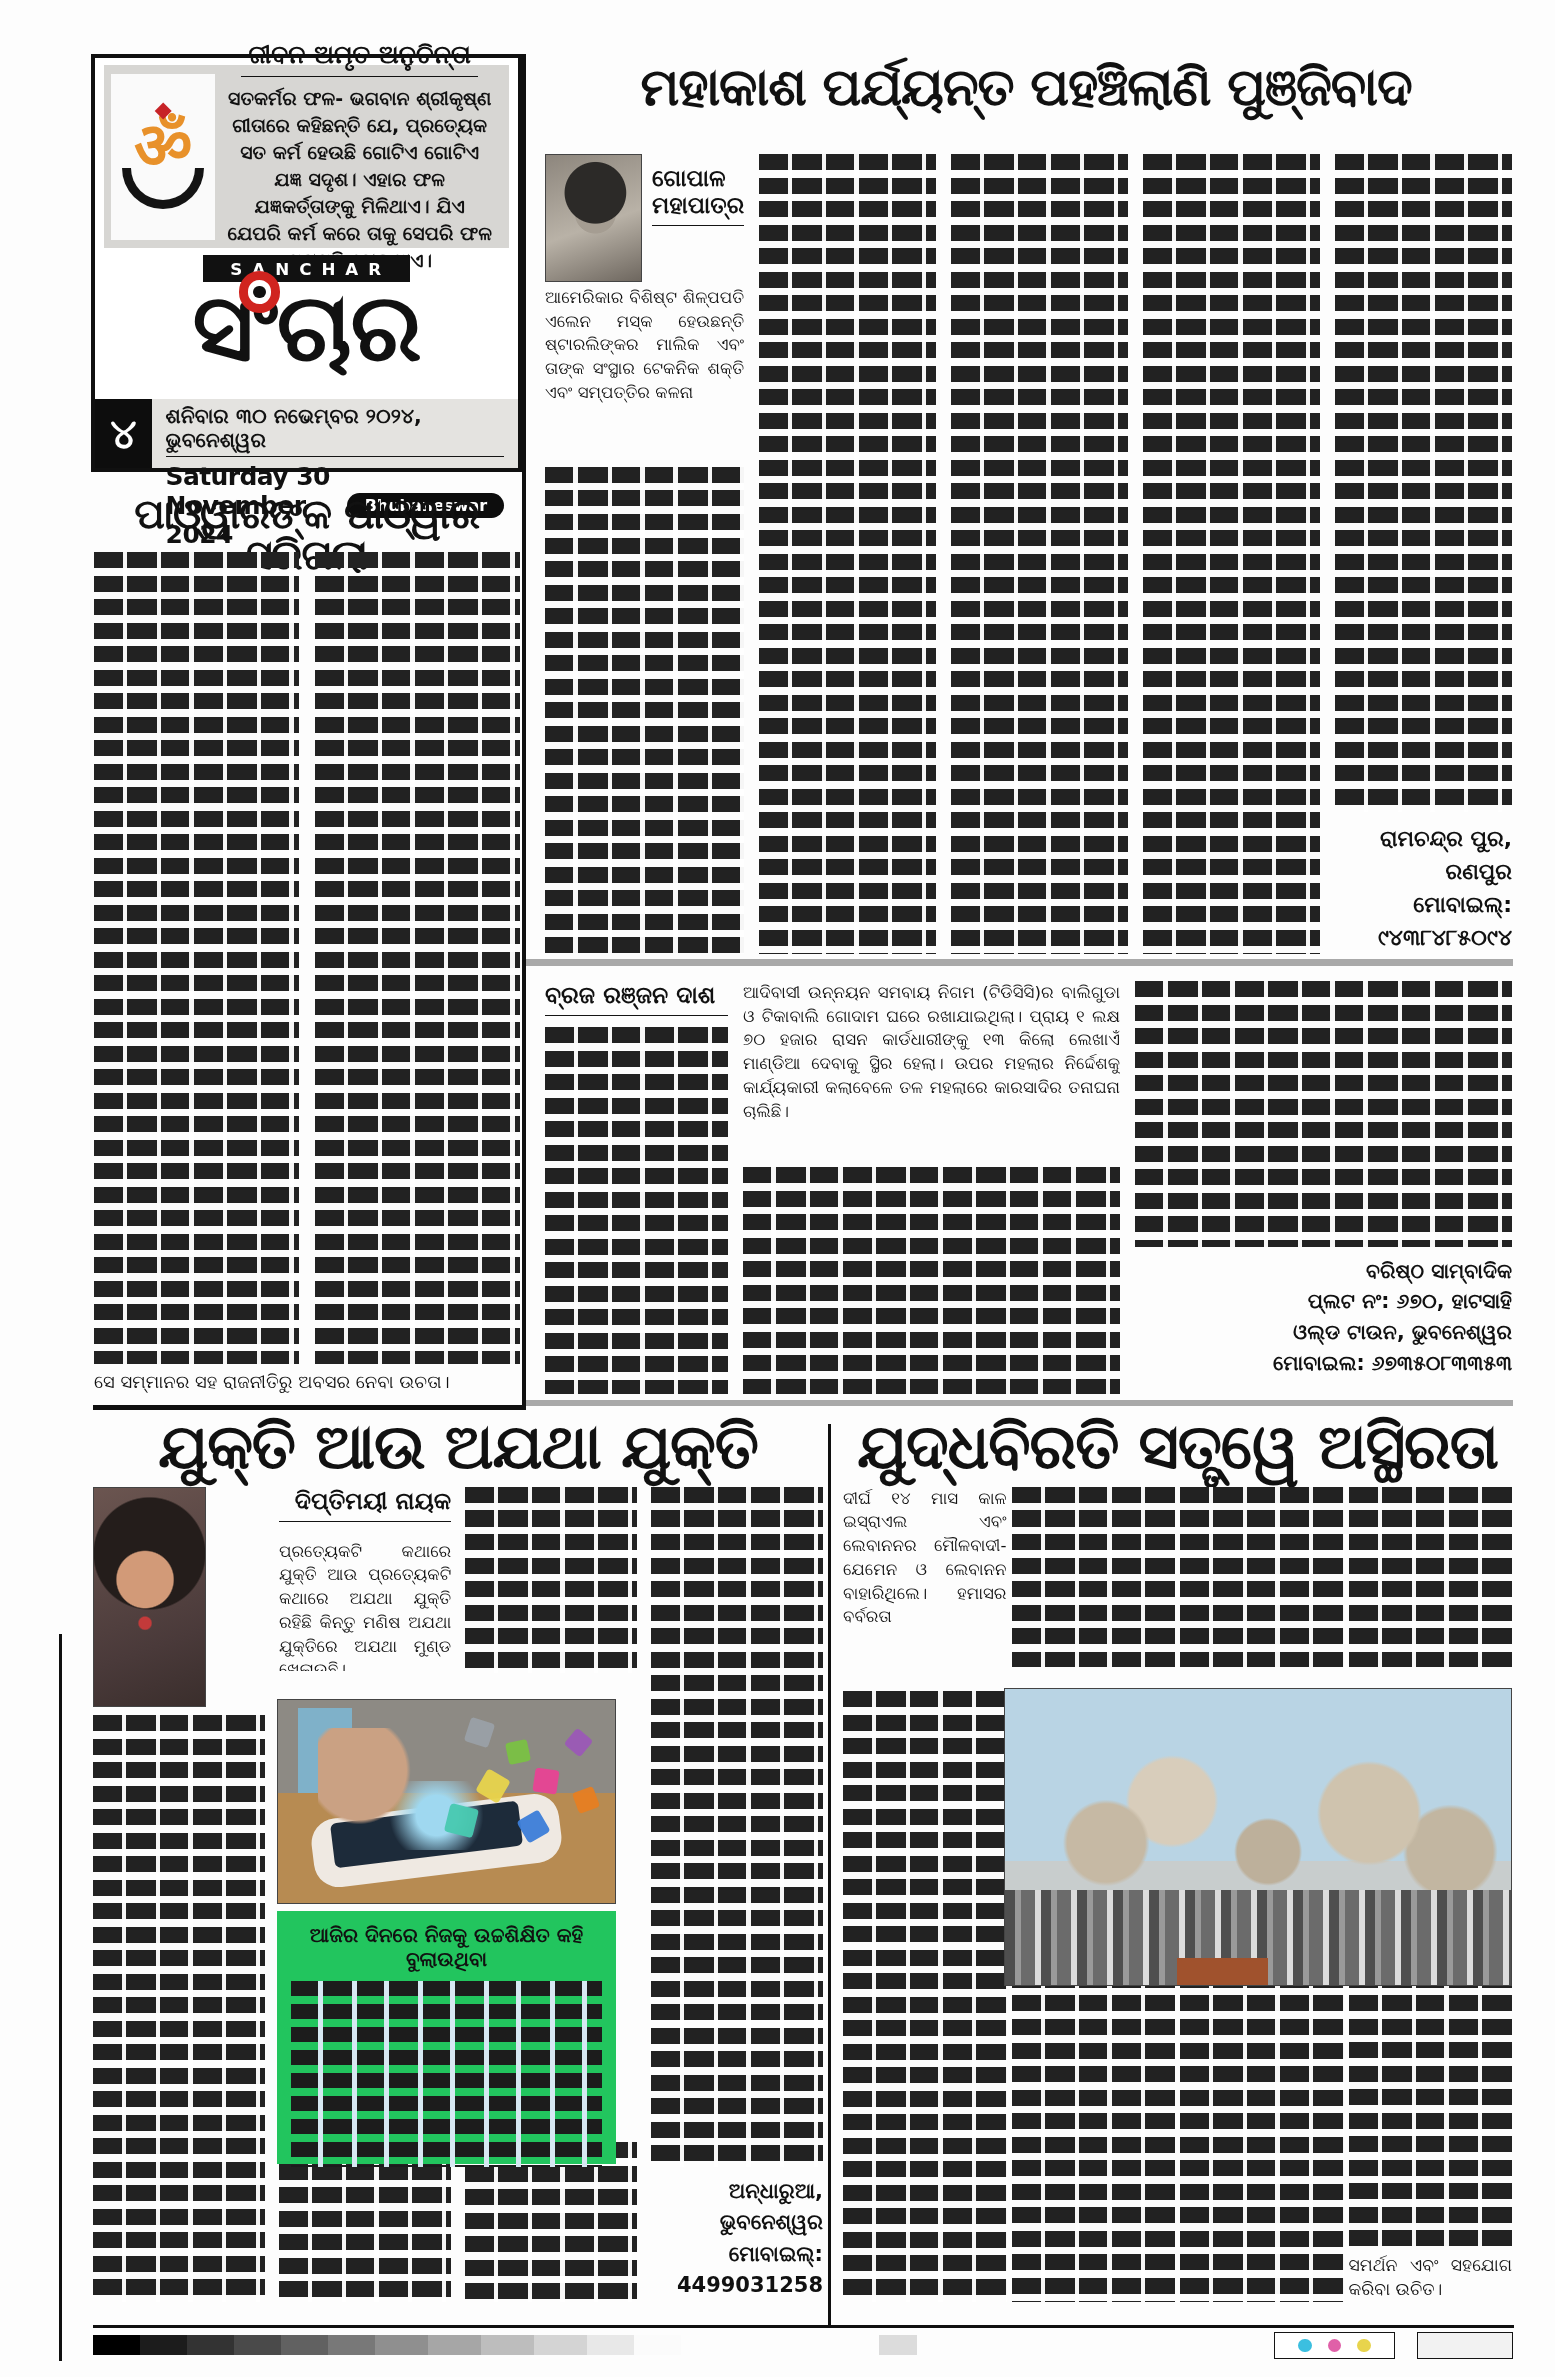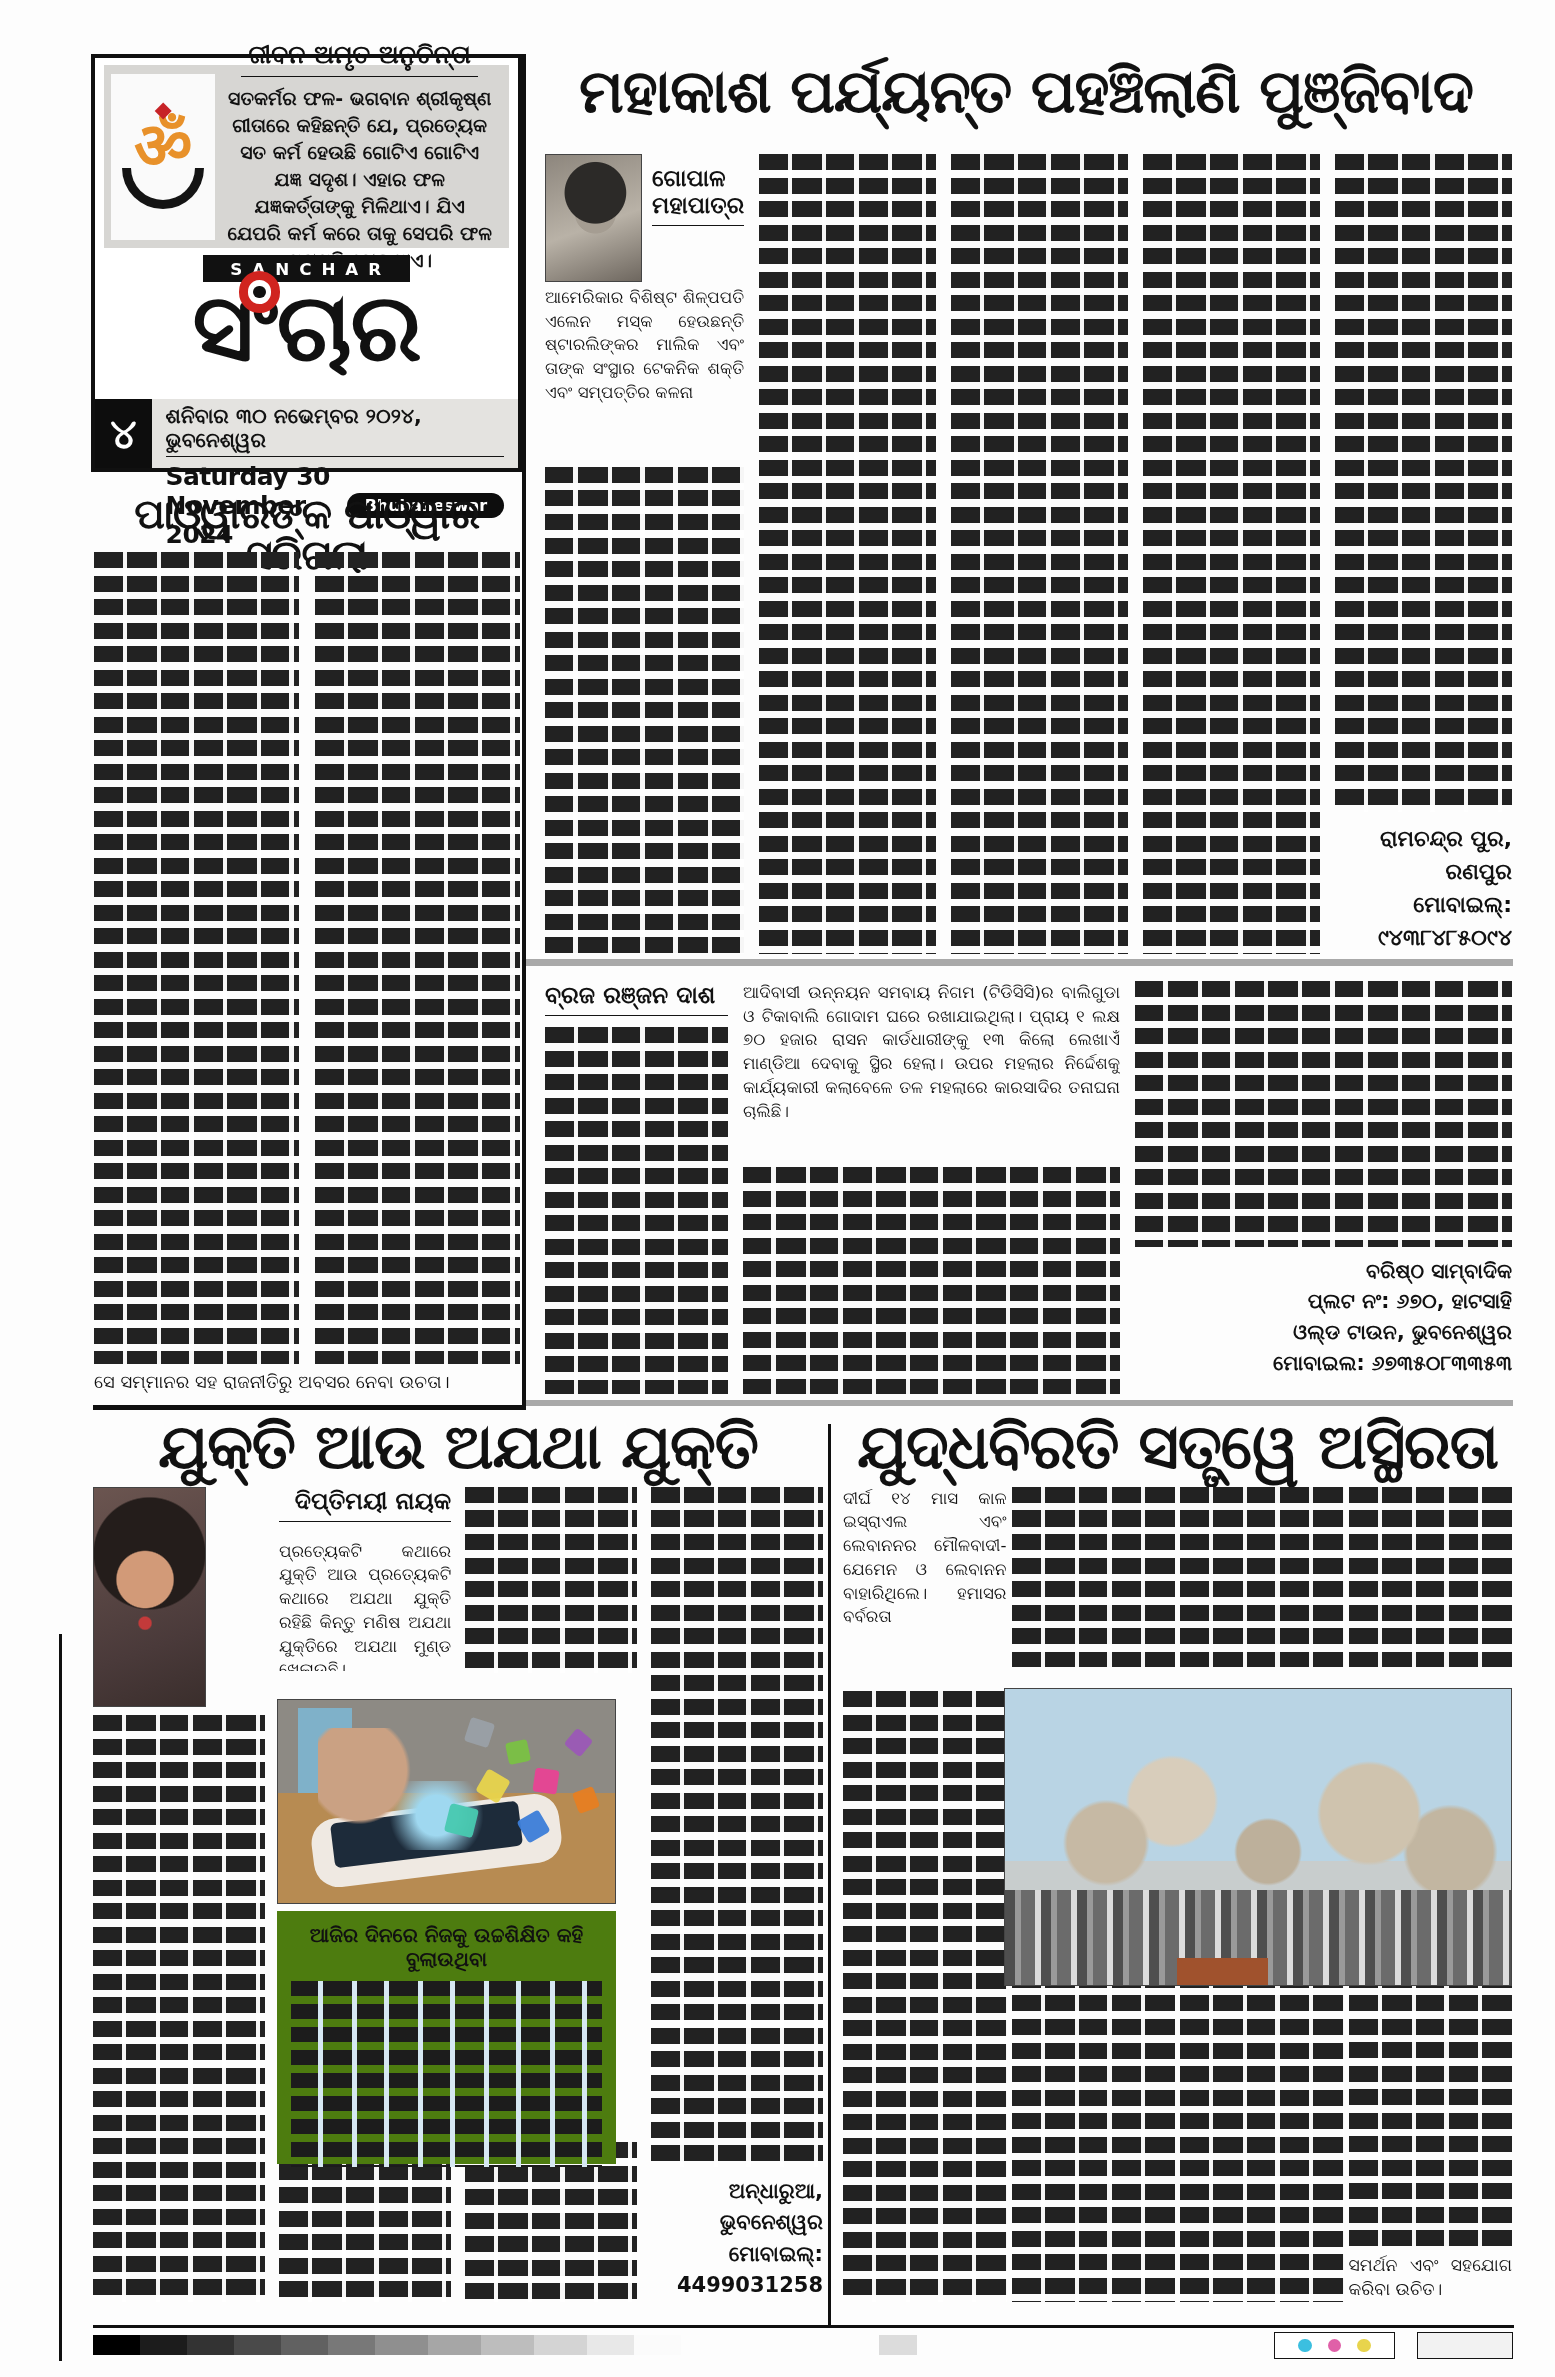--- a/index.html
+++ b/index.html
@@ -77,21 +77,21 @@
       radial-gradient(circle at 52% 55%, #bdb09b 0 10%, rgba(0,0,0,0) 11%),
       radial-gradient(circle at 72% 42%, #cfc3ae 0 12%, rgba(0,0,0,0) 13%),
       radial-gradient(circle at 88% 55%, #c2b6a1 0 9%, rgba(0,0,0,0) 10%),
       linear-gradient(180deg,#b9d4e4 0 58%, #c8cdcd 58% 70%, #8f9494 70% 100%);
       overflow:hidden;}
   #city-buildings{position:absolute;left:0;bottom:0;width:100%;height:32%;
       background:repeating-linear-gradient(90deg,#4f4f4f 0 10px,#9a9a9a 10px 16px,#6b6b6b 16px 30px,#dcdcdc 30px 36px);}
   #city-roof{position:absolute;left:34%;bottom:0;width:18%;height:9%;background:#a0522d;}
 
   
-  #blue-box{background:#4d7c0f;box-sizing:border-box;padding:12.4px 13.6px;}
+  #blue-box{background:#22c55e;box-sizing:border-box;padding:12.4px 13.6px;}
   #blue-box-line{font-size:20px;font-weight:600;text-align:center;margin-bottom:10px;}
 
   
   #gray-steps{background:linear-gradient(90deg,#000 0 8%,#1c1c1c 8% 16%,#333 16% 24%,#4a4a4a 24% 32%,
       #616161 32% 40%,#787878 40% 48%,#8f8f8f 48% 57%,#a6a6a6 57% 66%,#bdbdbd 66% 75%,
       #d4d4d4 75% 84%,#e8e8e8 84% 92%,#fbfbfb 92% 100%);}
   .regbox{border:1.9px solid #141414;background:#fff;display:flex;align-items:center;justify-content:center;gap:16px;box-sizing:border-box;}
   .dot{width:13.6px;height:13.6px;border-radius:50%;}
 </style>
 </head>
@@ -124,21 +124,21 @@
         <div id="date-en-row">
           <span id="date-en">Saturday 30 November 2024</span>
           <span id="city-pill">Bhubaneswar</span>
         </div>
       </div>
     </div>
   </div>
 
   <div class="abs vrule" style="left:522px;top:54px;width:3.7px;height:1356px;"></div>
 
-  <div class="abs headline" style="left:543px;top:61px;width:966px;font-size:60px;">ମହାକାଶ ପର୍ଯ୍ୟନ୍ତ ପହଞ୍ଚିଲାଣି ପୁଞ୍ଜିବାଦ</div>
+  <div class="abs headline" style="left:543px;top:61px;width:966px;font-size:52px;">ମହାକାଶ ପର୍ଯ୍ୟନ୍ତ ପହଞ୍ଚିଲାଣି ପୁଞ୍ଜିବାଦ</div>
 
   <div class="abs row" style="left:545px;top:154px;width:967px;height:800px;gap:15px;">
     <div class="col grow">
       <div class="row" style="gap:10px;height:132px;">
         <div id="main-author-photo" class="photo-frame" style="width:97px;height:128px;"></div>
         <div class="col" style="padding-top:11px;flex:1;">
           <span class="byline">ଗୋପାଳ ମହାପାତ୍ର</span>
           <hr class="byline-hr">
         </div>
       </div>

